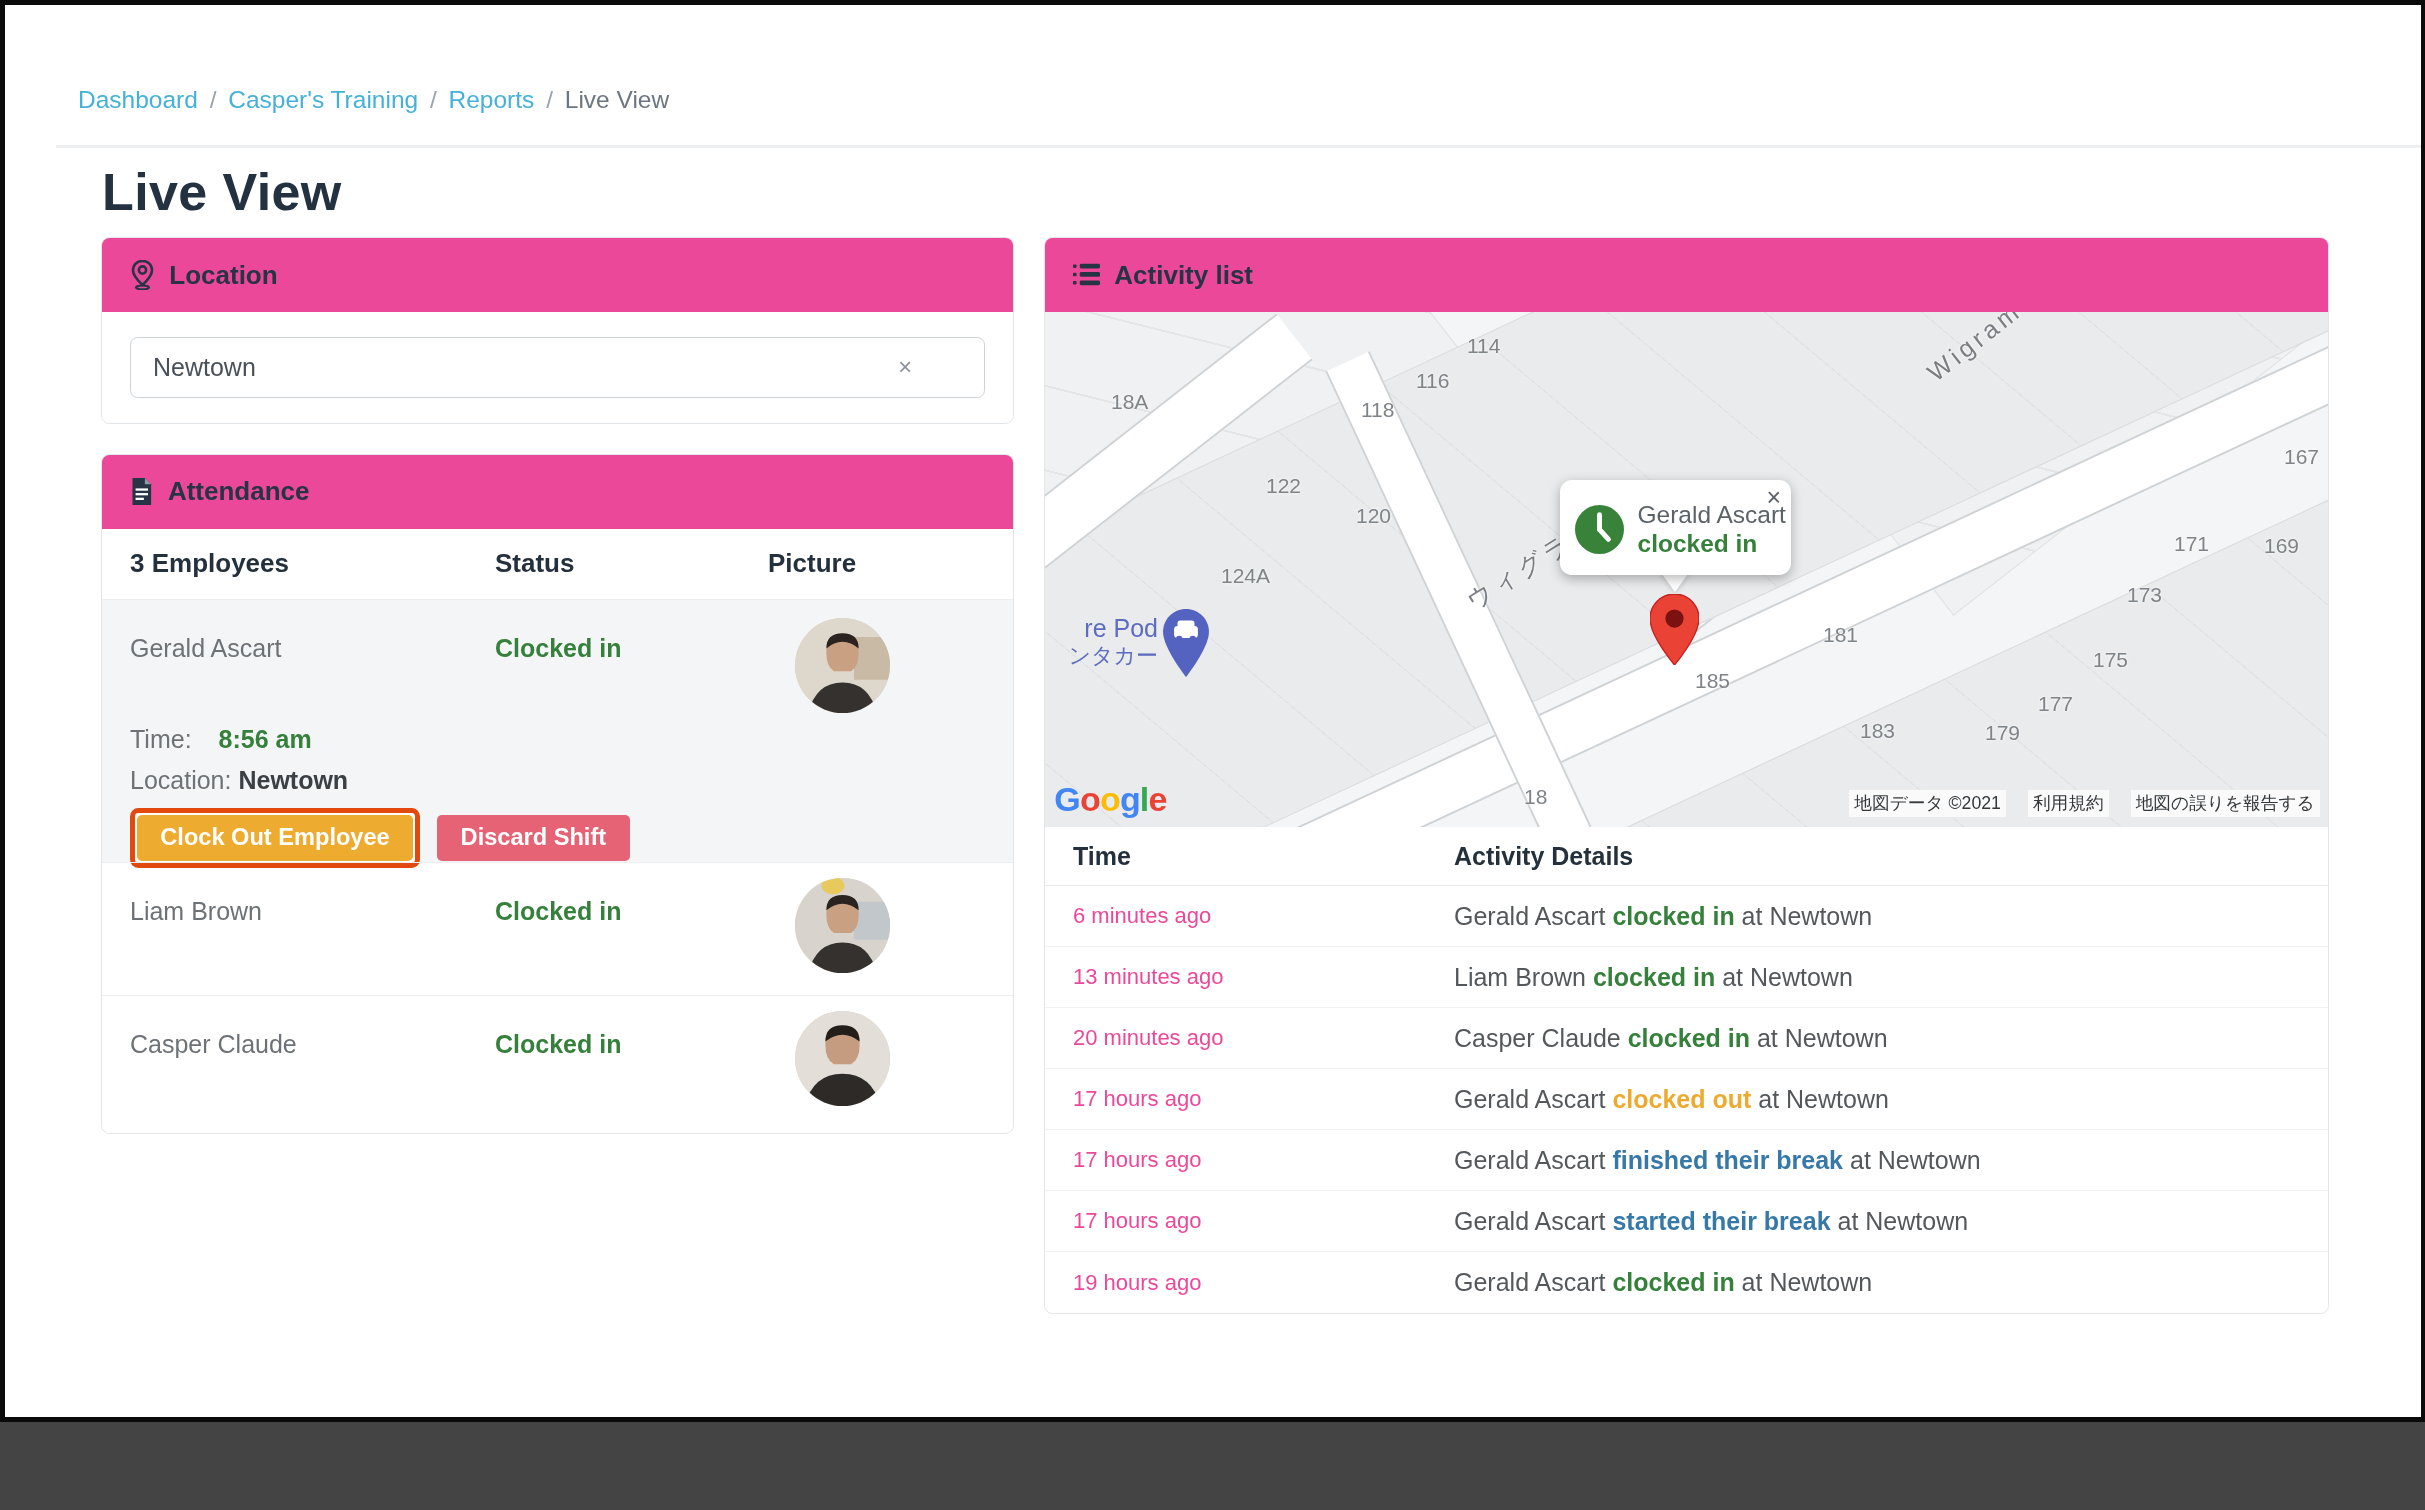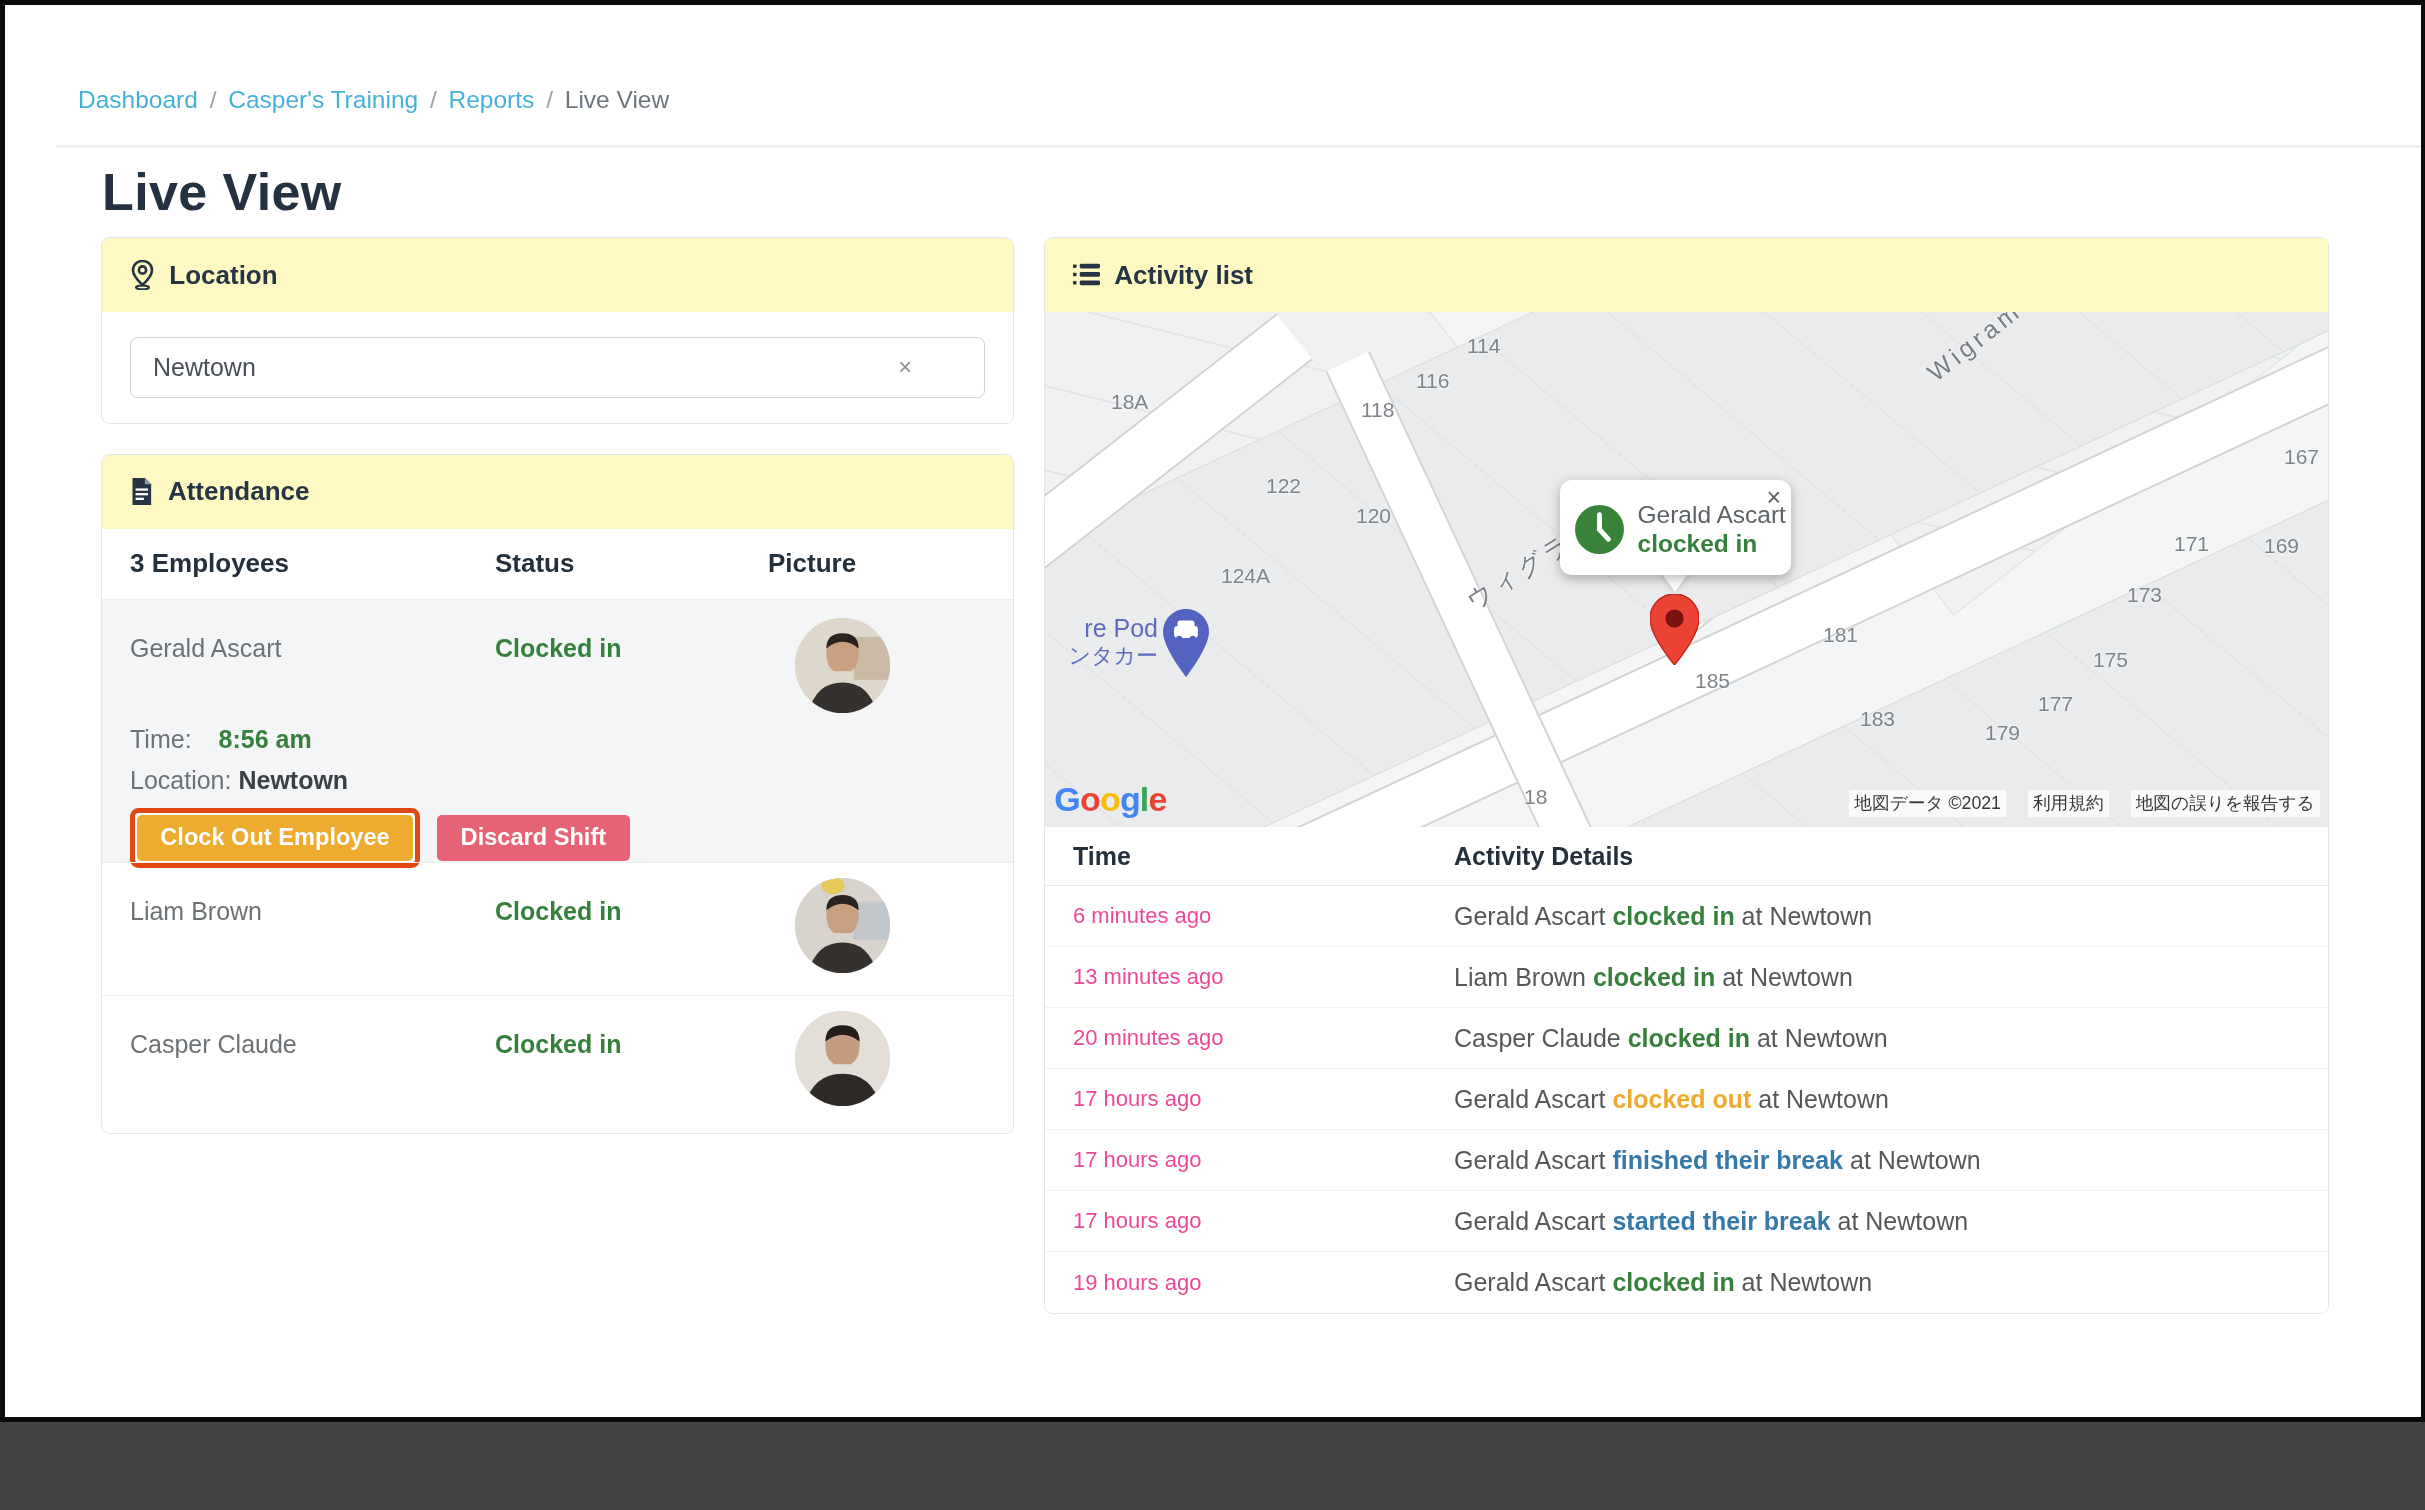--- a/index.html
+++ b/index.html
@@ -21,21 +21,21 @@
   
   .page-title { position:absolute; left:97px; top:157px; font-size:52px; font-weight:bold; color:#233140; letter-spacing:0.4px; }
 
   
   .columns { position:absolute; left:96px; top:232px; display:flex; gap:30px; align-items:flex-start; }
   .col-left  { width:913px; }
   .col-right { width:1285px; }
 
   .card { background:#fff; border:1.7px solid #e3e6e9; border-radius:8.4px; overflow:hidden; }
   .card + .card { margin-top:29.5px; }
-  .card-header { background:#fef9c3; height:74px; display:flex; align-items:center; gap:14.3px; padding-left:28px;
+  .card-header { background:#ec4899; height:74px; display:flex; align-items:center; gap:14.3px; padding-left:28px;
                  font-size:26px; font-weight:bold; color:#263445; }
   .card-header svg { flex:0 0 auto; }
 
   
   .loc-body { padding:25px 28px; }
   .select-box { height:61px; border:1.7px solid #ced3d8; border-radius:7.6px; display:flex; align-items:center;
                 padding:0 22px; font-size:25px; color:#495057; background:#fff; cursor:pointer; }
   .select-value { flex:1; }
   .select-clear { color:#8d939a; font-size:23.6px; padding:0 8.4px; cursor:pointer; }
   .select-caret { width:0; height:0; border-left:9.3px solid transparent; border-right:9.3px solid transparent;
@@ -258,21 +258,21 @@
               <div class="map-label" style="left: 221px; top: 162px;">122</div>
               <div class="map-label" style="left: 311px; top: 192px;">120</div>
               <div class="map-label" style="left: 176px; top: 252px;">124A</div>
               <div class="map-label" style="left: 1239px; top: 133px;">167</div>
               <div class="map-label" style="left: 1129px; top: 220px;">171</div>
               <div class="map-label" style="left: 1219px; top: 222px;">169</div>
               <div class="map-label" style="left: 1082px; top: 271px;">173</div>
               <div class="map-label" style="left: 778px; top: 311px;">181</div>
               <div class="map-label" style="left: 1048px; top: 336px;">175</div>
               <div class="map-label" style="left: 650px; top: 357px; text-align: center;">185</div>
-              <div class="map-label" style="left: 815px; top: 395px;">183</div>
+              <div class="map-label" style="left: 815px; top: 407px;">183</div>
               <div class="map-label" style="left: 940px; top: 409px;">179</div>
               <div class="map-label" style="left: 993px; top: 380px;">177</div>
               <div class="map-label" style="left: 479px; top: 473px;">18</div>
             </div>
           <div>
               <div class="road-label" style="left: 874px; top: 15px; transform: rotate(-38deg);">Wigram</div>
               <div class="road-label" style="left: 415px; top: 243px; transform: rotate(-32deg);">ウィグラ</div>
             </div>
 
           <div class="poi">

